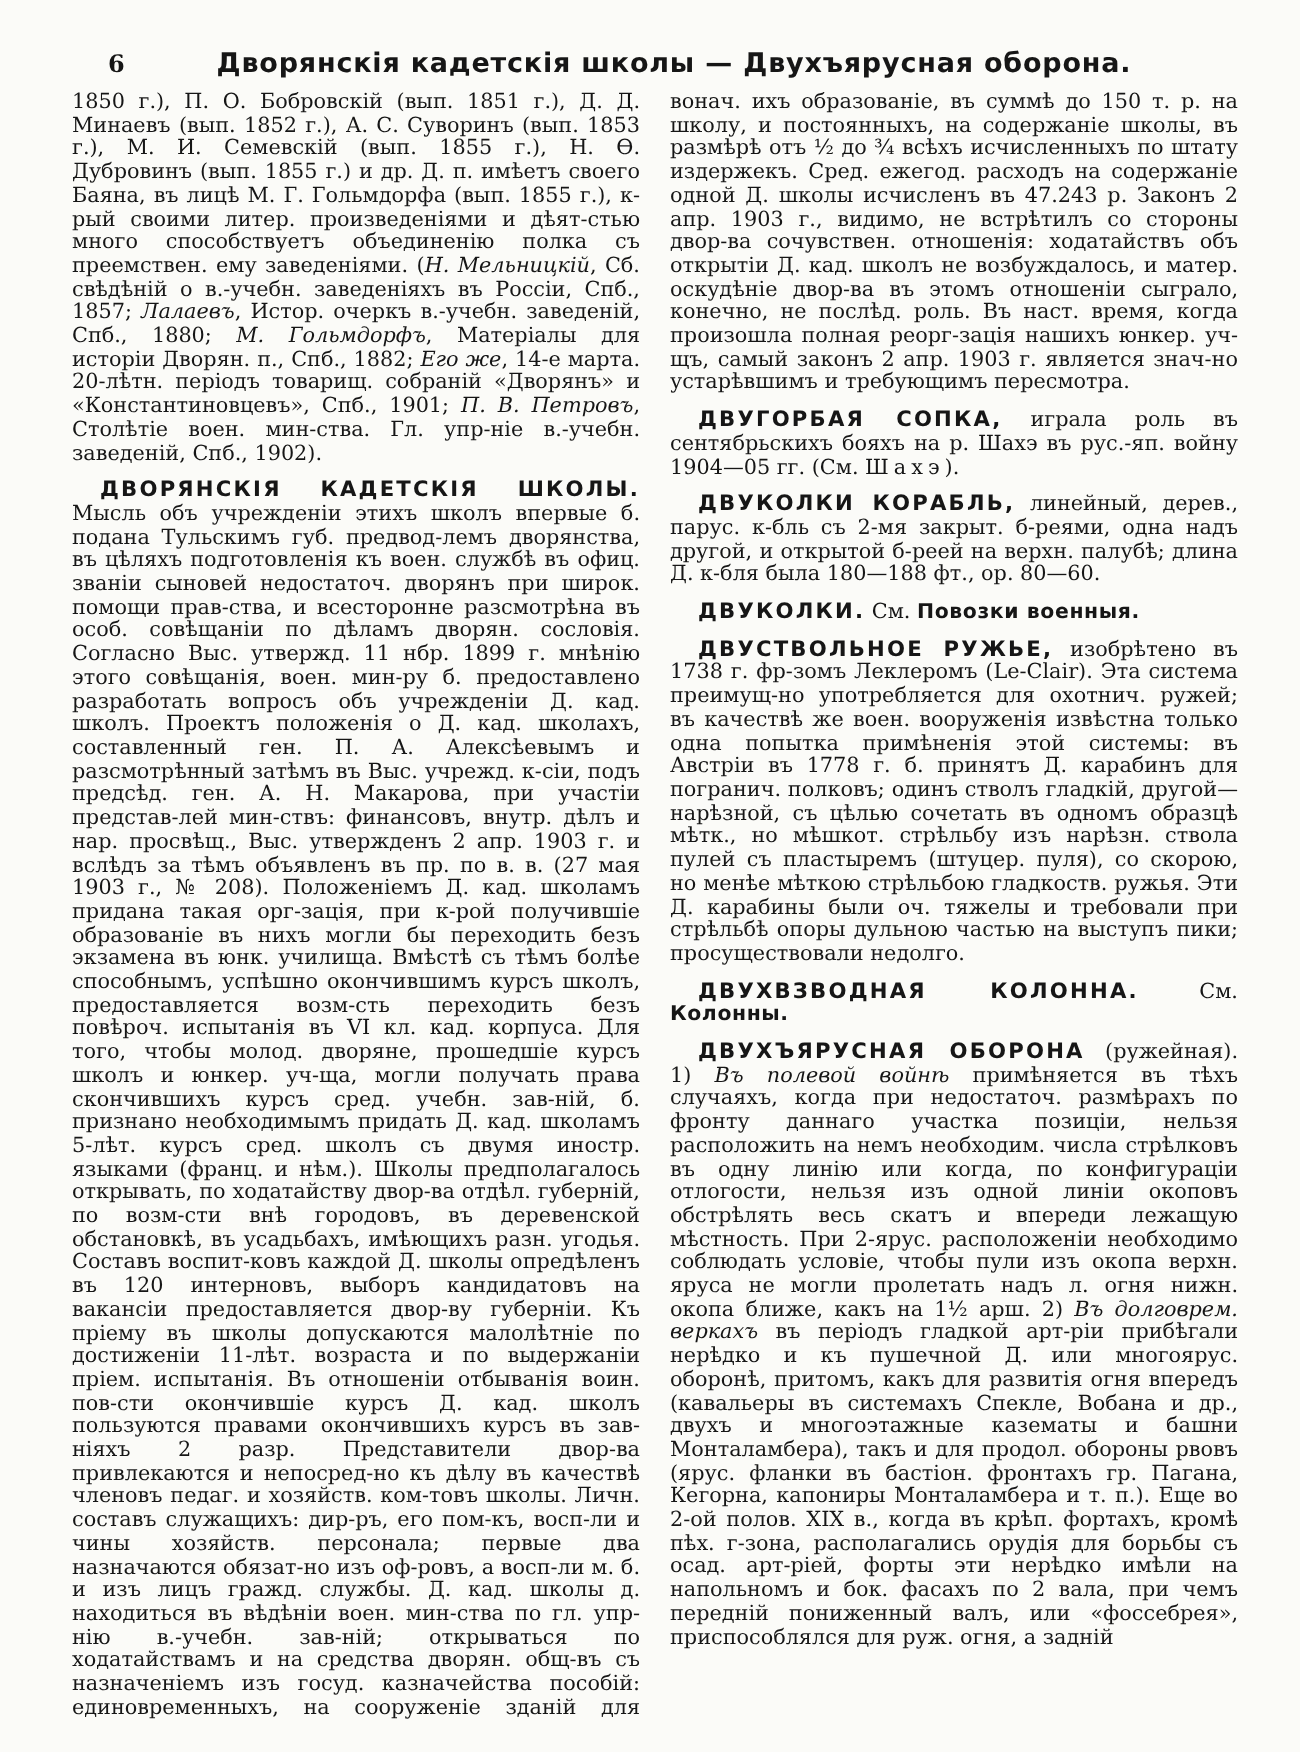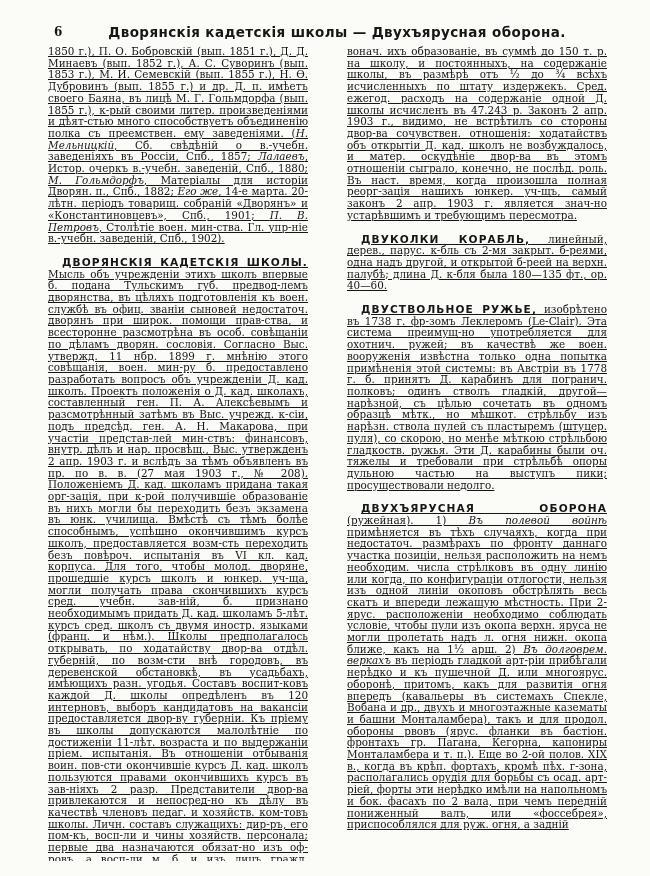--- a/index.html
+++ b/index.html
@@ -32,21 +32,21 @@
     display: flex; gap: 15px;
   }
   .col {
     width: 284px; height: 815px;
     overflow: hidden;
     font-size: 10.4px;
     line-height: 11.7px;
     text-align: justify;
     hyphens: none;
   }
-  .para { margin: 12px; text-indent: 14px; text-decoration: underline; }
+  .para { margin: 0; text-indent: 14px; }
   .para.cont { text-indent: 0; }
   .para.entry { margin-top: 7px; }
   .col .para:first-child { margin-top: 0; }
   .seg-b {
     font-family: "DejaVu Sans", sans-serif;
     font-weight: bold;
     font-size: 10.6px;
     letter-spacing: 1.1px;
   }
   .seg-bb {
@@ -66,17 +66,20 @@
   <div class="header-title">Дворянскія кадетскія школы — Двухъярусная оборона.</div>
 </div>
 
 <div class="columns">
   <div class="col" id="col-left">
       <p class="para cont"><span class="seg-n">1850 г.), П. О. Бобровскій (вып. 1851 г.), Д. Д. Минаевъ (вып. 1852 г.), А. С. Суворинъ (вып. 1853 г.), М. И. Семевскій (вып. 1855 г.), Н. Ѳ. Дубровинъ (вып. 1855 г.) и др. Д. п. имѣетъ своего Баяна, въ лицѣ М. Г. Гольмдорфа (вып. 1855 г.), к-рый своими литер. произведеніями и дѣят-стью много способствуетъ объединенію полка съ преемствен. ему заведеніями. (</span><span class="seg-i">Н. Мельницкій</span><span class="seg-n">, Сб. свѣдѣній о в.-учебн. заведеніяхъ въ Россіи, Спб., 1857; </span><span class="seg-i">Лалаевъ</span><span class="seg-n">, Истор. очеркъ в.-учебн. заведеній, Спб., 1880; </span><span class="seg-i">М. Гольмдорфъ</span><span class="seg-n">, Матеріалы для исторіи Дворян. п., Спб., 1882; </span><span class="seg-i">Его же</span><span class="seg-n">, 14-е марта. 20-лѣтн. періодъ товарищ. собраній «Дворянъ» и «Константиновцевъ», Спб., 1901; </span><span class="seg-i">П. В. Петровъ</span><span class="seg-n">, Столѣтіе воен. мин-ства. Гл. упр-ніе в.-учебн. заведеній, Спб., 1902).</span></p>
       <p class="para entry"><span class="seg-b">ДВОРЯНСКІЯ КАДЕТСКІЯ ШКОЛЫ.</span><span class="seg-n"> Мысль объ учрежденіи этихъ школъ впервые б. подана Тульскимъ губ. предвод-лемъ дворянства, въ цѣляхъ подготовленія къ воен. службѣ въ офиц. званіи сыновей недостаточ. дворянъ при широк. помощи прав-ства, и всесторонне разсмотрѣна въ особ. совѣщаніи по дѣламъ дворян. сословія. Согласно Выс. утвержд. 11 нбр. 1899 г. мнѣнію этого совѣщанія, воен. мин-ру б. предоставлено разработать вопросъ объ учрежденіи Д. кад. школъ. Проектъ положенія о Д. кад. школахъ, составленный ген. П. А. Алексѣевымъ и разсмотрѣнный затѣмъ въ Выс. учрежд. к-сіи, подъ предсѣд. ген. А. Н. Макарова, при участіи представ-лей мин-ствъ: финансовъ, внутр. дѣлъ и нар. просвѣщ., Выс. утвержденъ 2 апр. 1903 г. и вслѣдъ за тѣмъ объявленъ въ пр. по в. в. (27 мая 1903 г., № 208). Положеніемъ Д. кад. школамъ придана такая орг-зація, при к-рой получившіе образованіе въ нихъ могли бы переходить безъ экзамена въ юнк. училища. Вмѣстѣ съ тѣмъ болѣе способнымъ, успѣшно окончившимъ курсъ школъ, предоставляется возм-сть переходить безъ повѣроч. испытанія въ VI кл. кад. корпуса. Для того, чтобы молод. дворяне, прошедшіе курсъ школъ и юнкер. уч-ща, могли получать права скончившихъ курсъ сред. учебн. зав-ній, б. признано необходимымъ придать Д. кад. школамъ 5-лѣт. курсъ сред. школъ съ двумя иностр. языками (франц. и нѣм.). Школы предполагалось открывать, по ходатайству двор-ва отдѣл. губерній, по возм-сти внѣ городовъ, въ деревенской обстановкѣ, въ усадьбахъ, имѣющихъ разн. угодья. Составъ воспит-ковъ каждой Д. школы опредѣленъ въ 120 интерновъ, выборъ кандидатовъ на вакансіи предоставляется двор-ву губерніи. Къ пріему въ школы допускаются малолѣтніе по достиженіи 11-лѣт. возраста и по выдержаніи пріем. испытанія. Въ отношеніи отбыванія воин. пов-сти окончившіе курсъ Д. кад. школъ пользуются правами окончившихъ курсъ въ зав-ніяхъ 2 разр. Представители двор-ва привлекаются и непосред-но къ дѣлу въ качествѣ членовъ педаг. и хозяйств. ком-товъ школы. Личн. составъ служащихъ: дир-ръ, его пом-къ, восп-ли и чины хозяйств. персонала; первые два назначаются обязат-но изъ оф-ровъ, а восп-ли м. б. и изъ лицъ гражд. службы. Д. кад. школы д. находиться въ вѣдѣніи воен. мин-ства по гл. упр-нію в.-учебн. зав-ній; открываться по ходатайствамъ и на средства дворян. общ-въ съ назначеніемъ изъ госуд. казначейства пособій: единовременныхъ, на сооруженіе зданій для помѣщенія школъ и на пер-</span></p>
     </div>
   <div class="col" id="col-right">
       <p class="para cont"><span class="seg-n">вонач. ихъ образованіе, въ суммѣ до 150 т. р. на школу, и постоянныхъ, на содержаніе школы, въ размѣрѣ отъ ½ до ¾ всѣхъ исчисленныхъ по штату издержекъ. Сред. ежегод. расходъ на содержаніе одной Д. школы исчисленъ въ 47.243 р. Законъ 2 апр. 1903 г., видимо, не встрѣтилъ со стороны двор-ва сочувствен. отношенія: ходатайствъ объ открытіи Д. кад. школъ не возбуждалось, и матер. оскудѣніе двор-ва въ этомъ отношеніи сыграло, конечно, не послѣд. роль. Въ наст. время, когда произошла полная реорг-зація нашихъ юнкер. уч-щъ, самый законъ 2 апр. 1903 г. является знач-но устарѣвшимъ и требующимъ пересмотра.</span></p>
-      <p class="para entry"><span class="seg-b">ДВУКОЛКИ КОРАБЛЬ,</span><span class="seg-n"> линейный, дерев., парус. к-бль съ 2-мя закрыт. б-реями, одна надъ другой, и открытой б-реей на верхн. палубѣ; длина Д. к-бля была 180—135 фт., ор. 40—60.</span></p>
+      <p class="para entry"><span class="seg-b">ДВУГОРБАЯ СОПКА,</span><span class="seg-n"> играла роль въ сентябрьскихъ бояхъ на р. Шахэ въ рус.-яп. войну 1904—05 гг. (См. </span><span class="seg-sp">Шахэ</span><span class="seg-n">).</span></p>
+      <p class="para entry"><span class="seg-b">ДВУКОЛКИ КОРАБЛЬ,</span><span class="seg-n"> линейный, дерев., парус. к-бль съ 2-мя закрыт. б-реями, одна надъ другой, и открытой б-реей на верхн. палубѣ; длина Д. к-бля была 180—188 фт., ор. 80—60.</span></p>
+      <p class="para entry"><span class="seg-b">ДВУКОЛКИ.</span><span class="seg-n"> См. </span><span class="seg-bb">Повозки военныя.</span></p>
       <p class="para entry"><span class="seg-b">ДВУСТВОЛЬНОЕ РУЖЬЕ,</span><span class="seg-n"> изобрѣтено въ 1738 г. фр-зомъ Леклеромъ (Le-Clair). Эта система преимущ-но употребляется для охотнич. ружей; въ качествѣ же воен. вооруженія извѣстна только одна попытка примѣненія этой системы: въ Австріи въ 1778 г. б. принятъ Д. карабинъ для погранич. полковъ; одинъ стволъ гладкій, другой—нарѣзной, съ цѣлью сочетать въ одномъ образцѣ мѣтк., но мѣшкот. стрѣльбу изъ нарѣзн. ствола пулей съ пластыремъ (штуцер. пуля), со скорою, но менѣе мѣткою стрѣльбою гладкоств. ружья. Эти Д. карабины были оч. тяжелы и требовали при стрѣльбѣ опоры дульною частью на выступъ пики; просуществовали недолго.</span></p>
+      <p class="para entry"><span class="seg-b">ДВУХВЗВОДНАЯ КОЛОННА.</span><span class="seg-n"> См. </span><span class="seg-bb">Колонны.</span></p>
       <p class="para entry"><span class="seg-b">ДВУХЪЯРУСНАЯ ОБОРОНА</span><span class="seg-n"> (ружейная). 1) </span><span class="seg-i">Въ полевой войнѣ</span><span class="seg-n"> примѣняется въ тѣхъ случаяхъ, когда при недостаточ. размѣрахъ по фронту даннаго участка позиціи, нельзя расположить на немъ необходим. числа стрѣлковъ въ одну линію или когда, по конфигураціи отлогости, нельзя изъ одной линіи окоповъ обстрѣлять весь скатъ и впереди лежащую мѣстность. При 2-ярус. расположеніи необходимо соблюдать условіе, чтобы пули изъ окопа верхн. яруса не могли пролетать надъ л. огня нижн. окопа ближе, какъ на 1½ арш. 2) </span><span class="seg-i">Въ долговрем. веркахъ</span><span class="seg-n"> въ періодъ гладкой арт-ріи прибѣгали нерѣдко и къ пушечной Д. или многоярус. оборонѣ, притомъ, какъ для развитія огня впередъ (кавальеры въ системахъ Спекле, Вобана и др., двухъ и многоэтажные казематы и башни Монталамбера), такъ и для продол. обороны рвовъ (ярус. фланки въ бастіон. фронтахъ гр. Пагана, Кегорна, капониры Монталамбера и т. п.). Еще во 2-ой полов. XIX в., когда въ крѣп. фортахъ, кромѣ пѣх. г-зона, располагались орудія для борьбы съ осад. арт-ріей, форты эти нерѣдко имѣли на напольномъ и бок. фасахъ по 2 вала, при чемъ передній пониженный валъ, или «фоссебрея», приспособлялся для руж. огня, а задній</span></p>
     </div>
 </div>
 
 </body></html>

